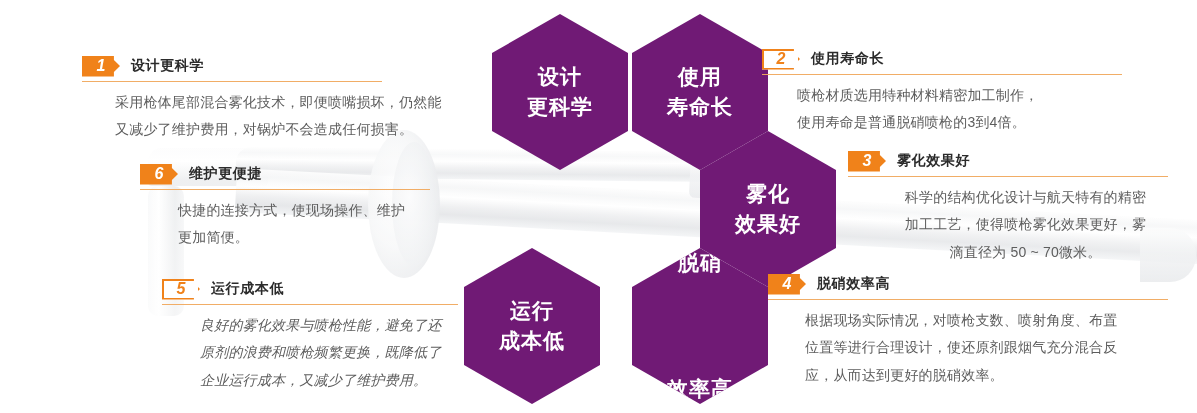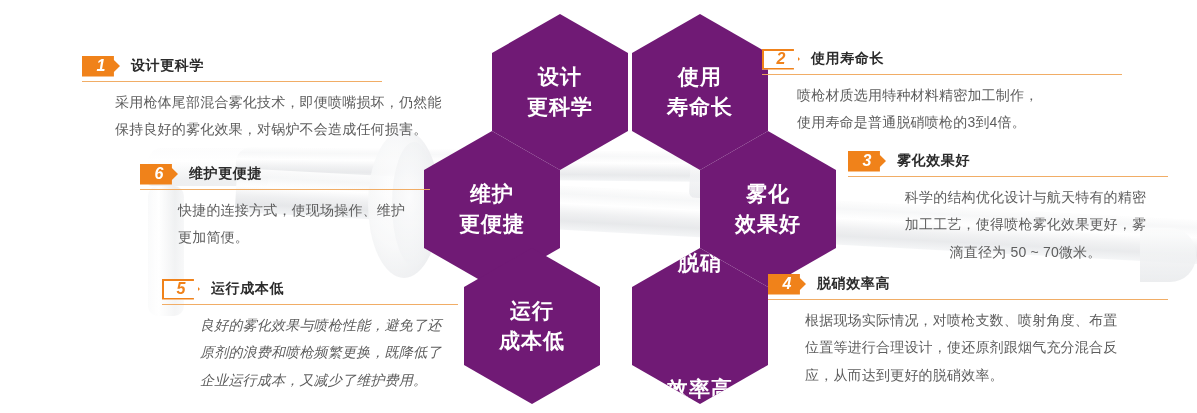--- a/index.html
+++ b/index.html
@@ -230,24 +230,20 @@
 
   <div id="hex-cluster">
     <div class="hex hex-1">
       <span>设计</span>
       <span>更科学</span>
     </div>
     <div class="hex hex-2">
       <span>使用</span>
       <span>寿命长</span>
     </div>
-    <div class="hex hex-3">
-      <span>维护</span>
-      <span>更便捷</span>
-    </div>
     <div class="hex hex-4">
       <span>雾化</span>
       <span>效果好</span>
     </div>
     <div class="hex hex-5">
       <span>运行</span>
       <span>成本低</span>
     </div>
     <div class="hex hex-6">
       <span>脱硝</span>
@@ -256,21 +252,21 @@
   </div>
 
   <div class="feature f1">
     <div class="feat-head">
       <div class="badge filled">1</div>
       <div class="feat-title">设计更科学</div>
     </div>
     <div class="rule"></div>
     <div class="feat-body">
       <p>采用枪体尾部混合雾化技术，即便喷嘴损坏，仍然能</p>
-      <p>保持良好的雾化效果，对锅炉不会造成任何损害。</p>
+      <p>又减少了维护费用，对锅炉不会造成任何损害。</p>
     </div>
   </div>
 
   <div class="feature f2">
     <div class="feat-head">
       <div class="badge outline">2</div>
       <div class="feat-title">使用寿命长</div>
     </div>
     <div class="rule"></div>
     <div class="feat-body">

